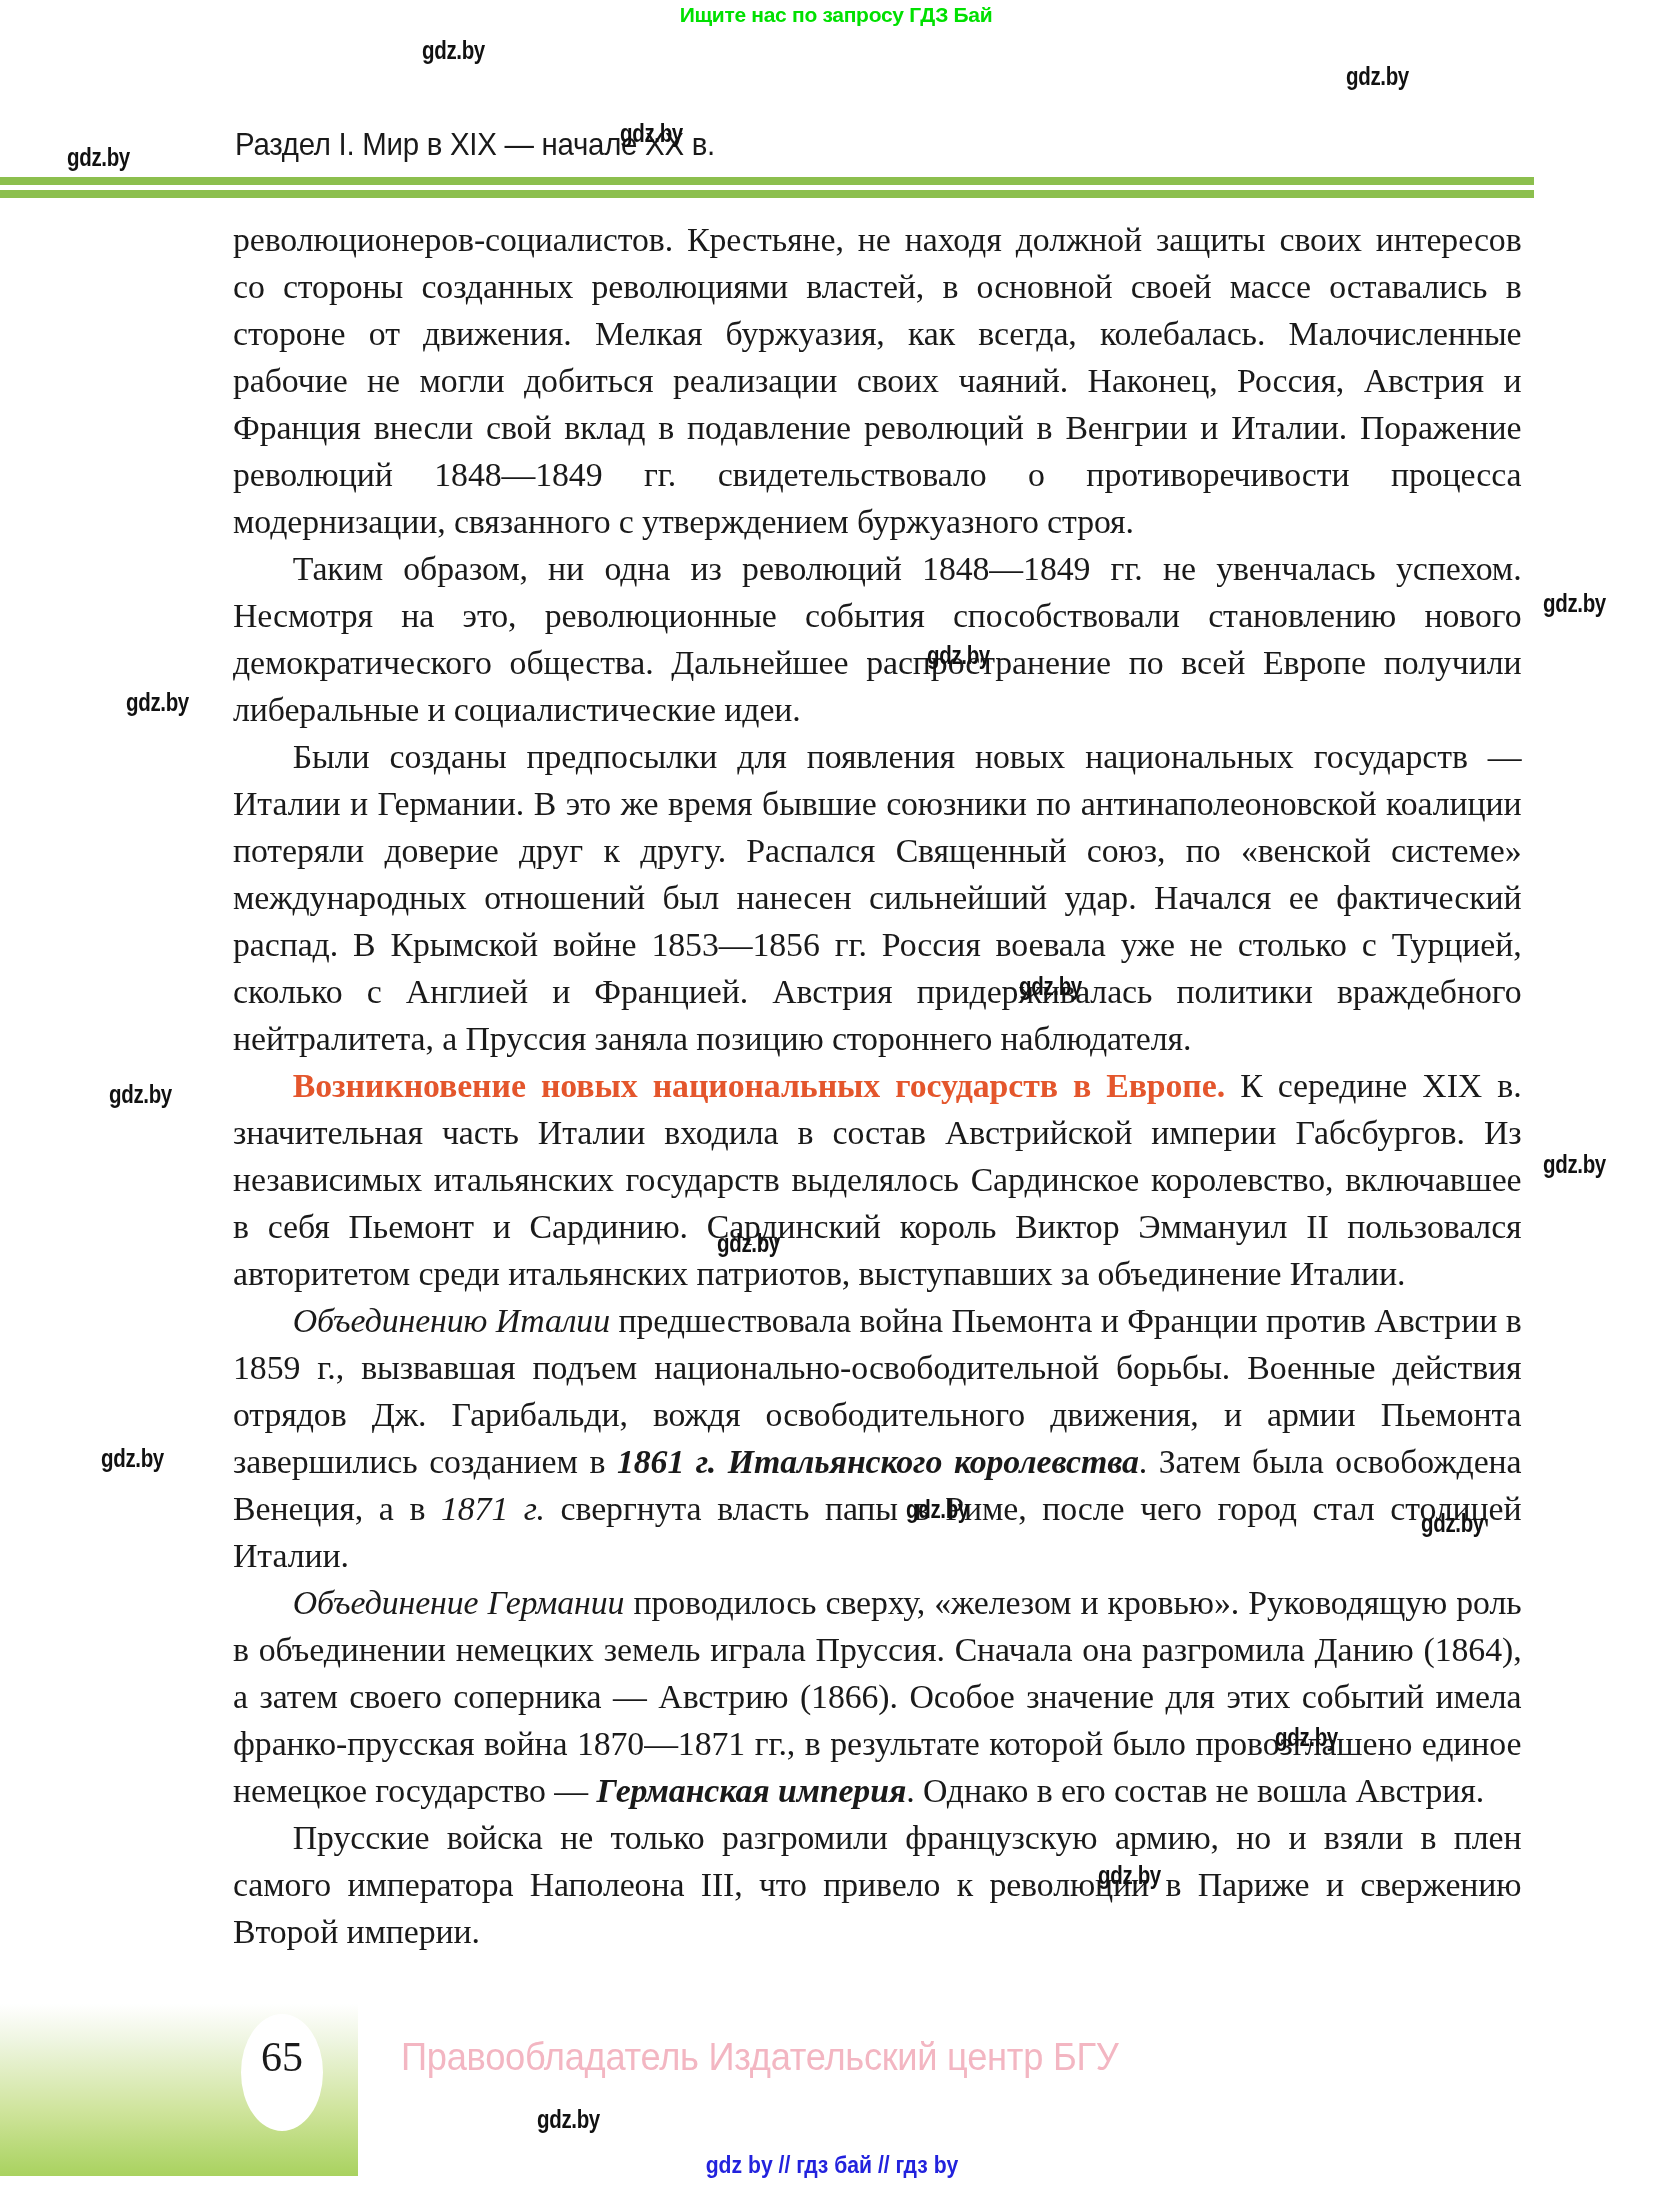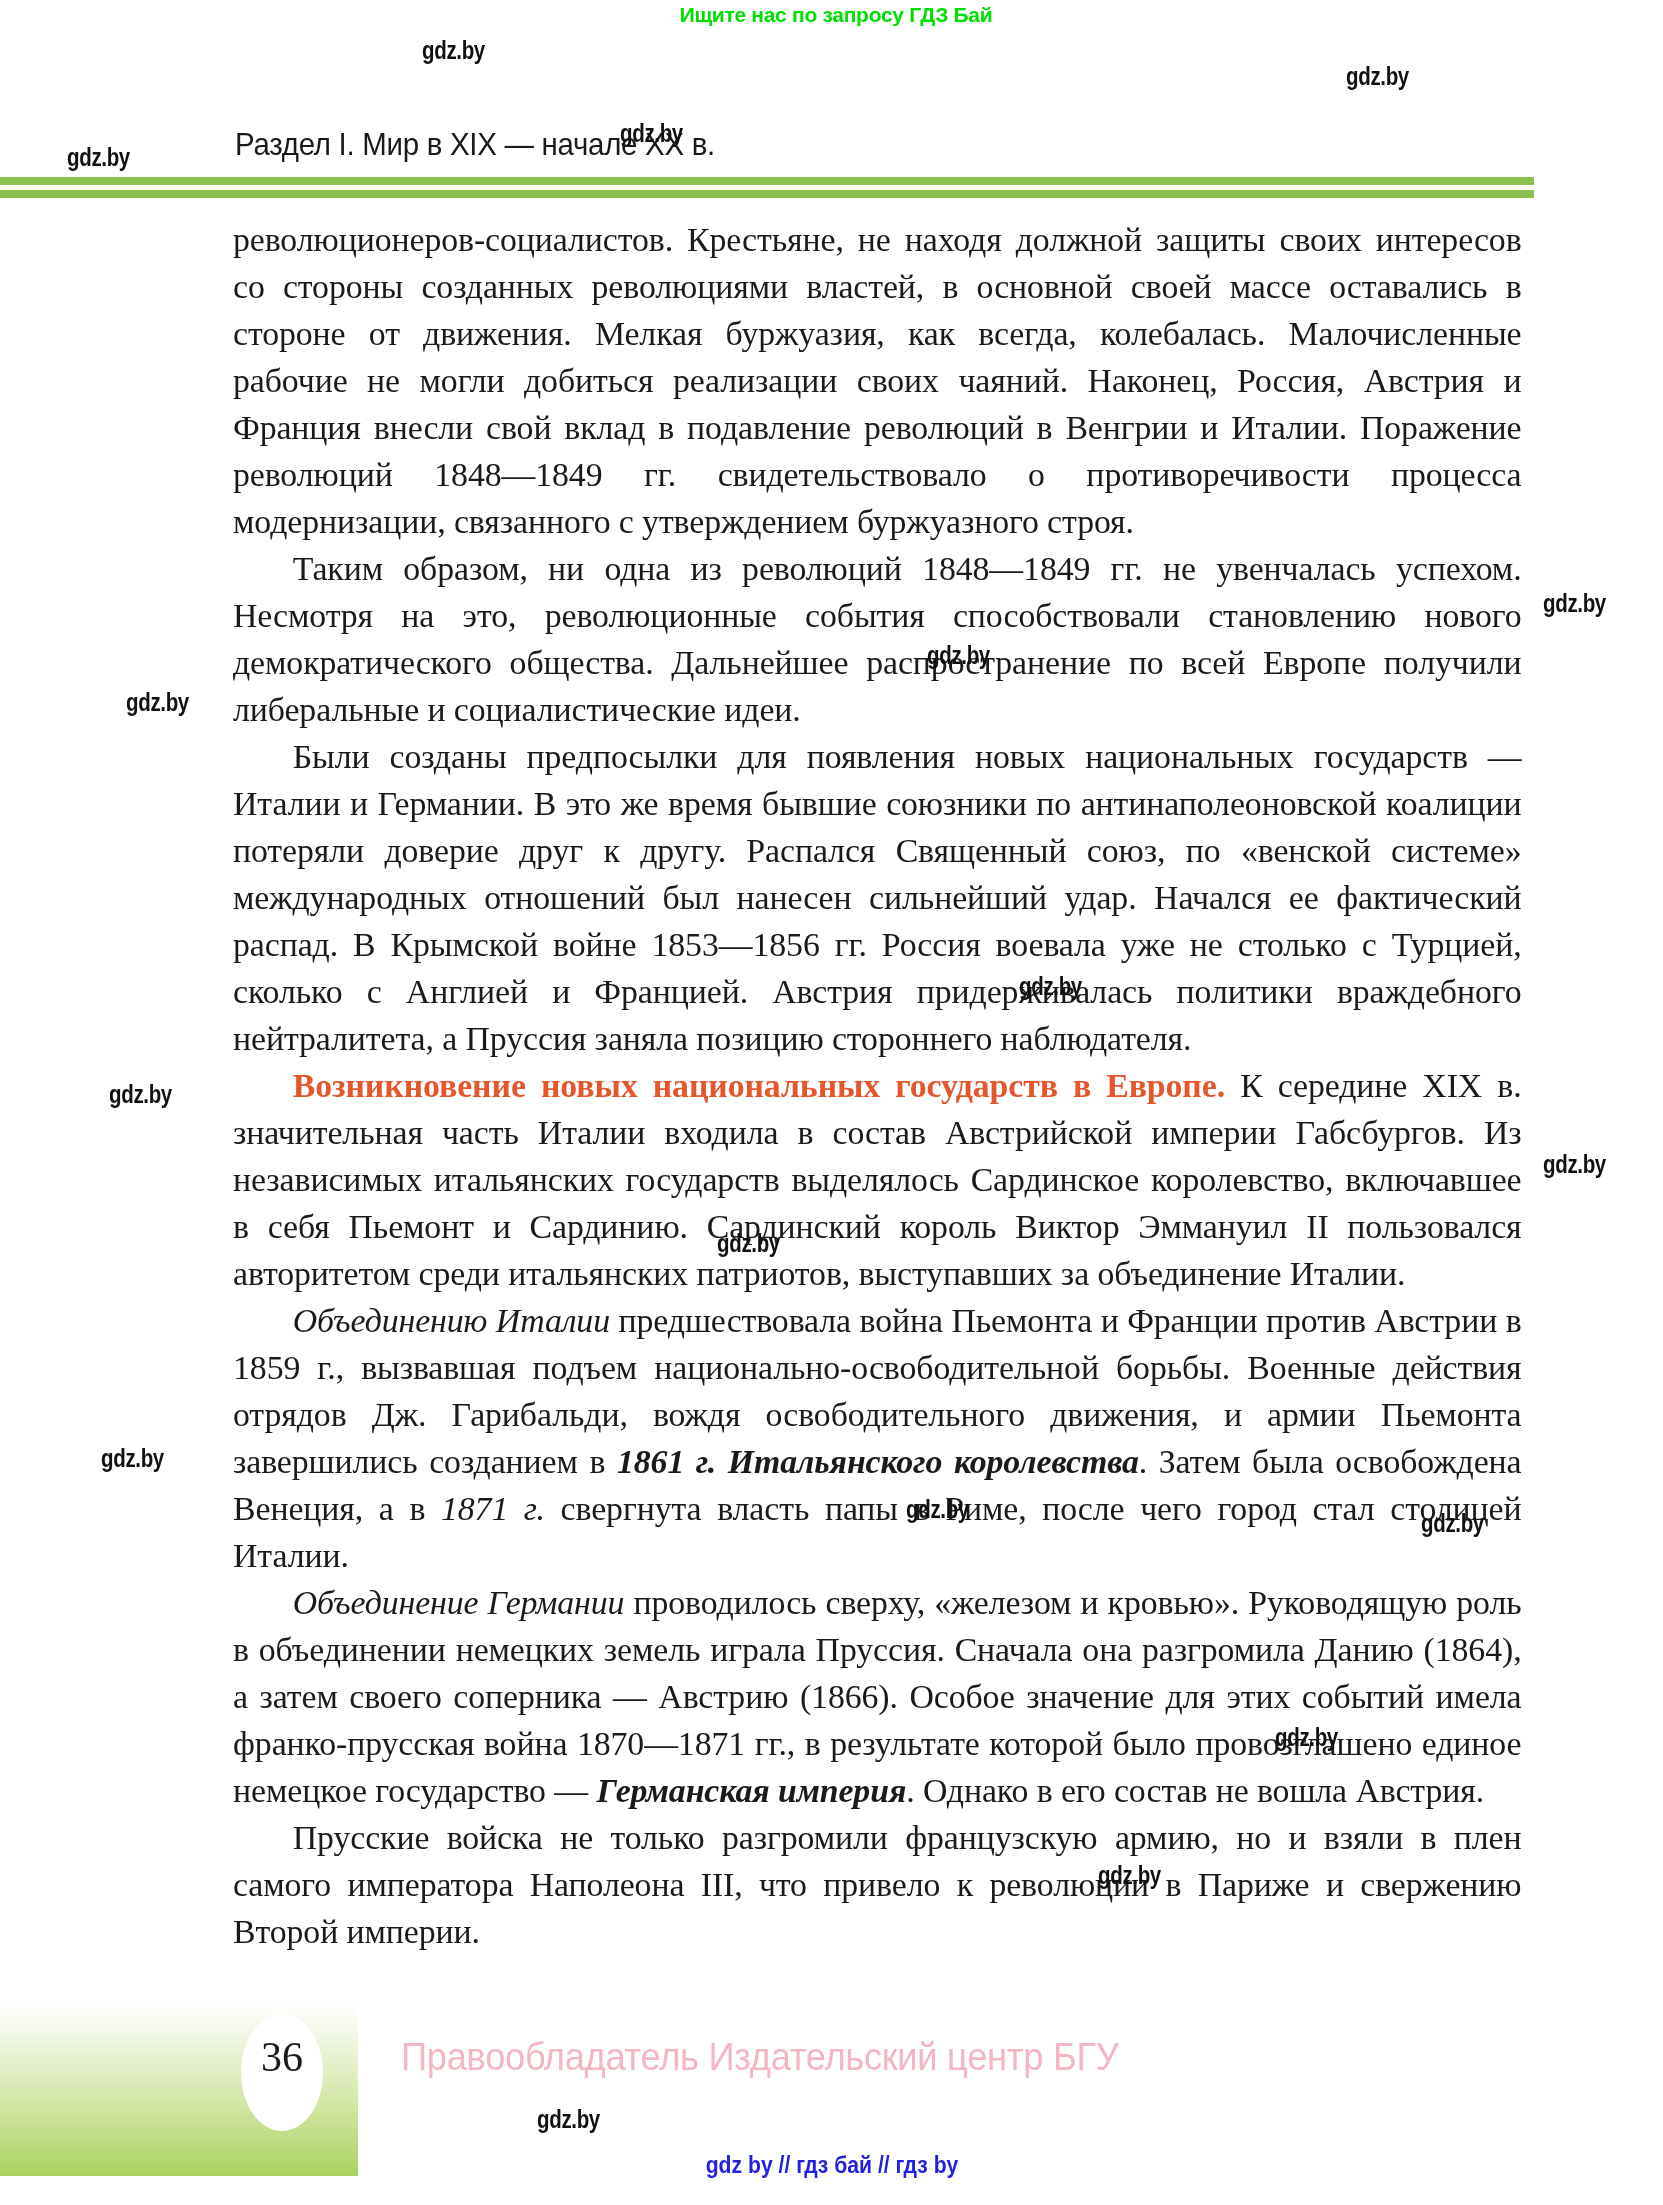--- a/index.html
+++ b/index.html
@@ -201,18 +201,18 @@
       <div class="wm" style="left: 906px; top: 1495px; font-size: 25px;">gdz.by</div>
       <div class="wm" style="left: 1421px; top: 1509px; font-size: 25px;">gdz.by</div>
       <div class="wm" style="left: 1275px; top: 1723px; font-size: 25px;">gdz.by</div>
       <div class="wm" style="left: 1098px; top: 1861px; font-size: 25px;">gdz.by</div>
       <div class="wm" style="left: 273px; top: 2079px; font-size: 25px;">gdz.by</div>
       <div class="wm" style="left: 537px; top: 2105px; font-size: 25px;">gdz.by</div>
     </div>
 
   <div class="foot-block"></div>
   <div class="page-oval"></div>
-  <div class="page-num">36</div>
+  <div class="page-num">65</div>
   <div class="copyright">Правообладатель Издательский центр БГУ</div>
   <div class="foot-links">gdz by  //  гдз бай  //  гдз by</div>
 
 </div>
 
 
 </body></html>

